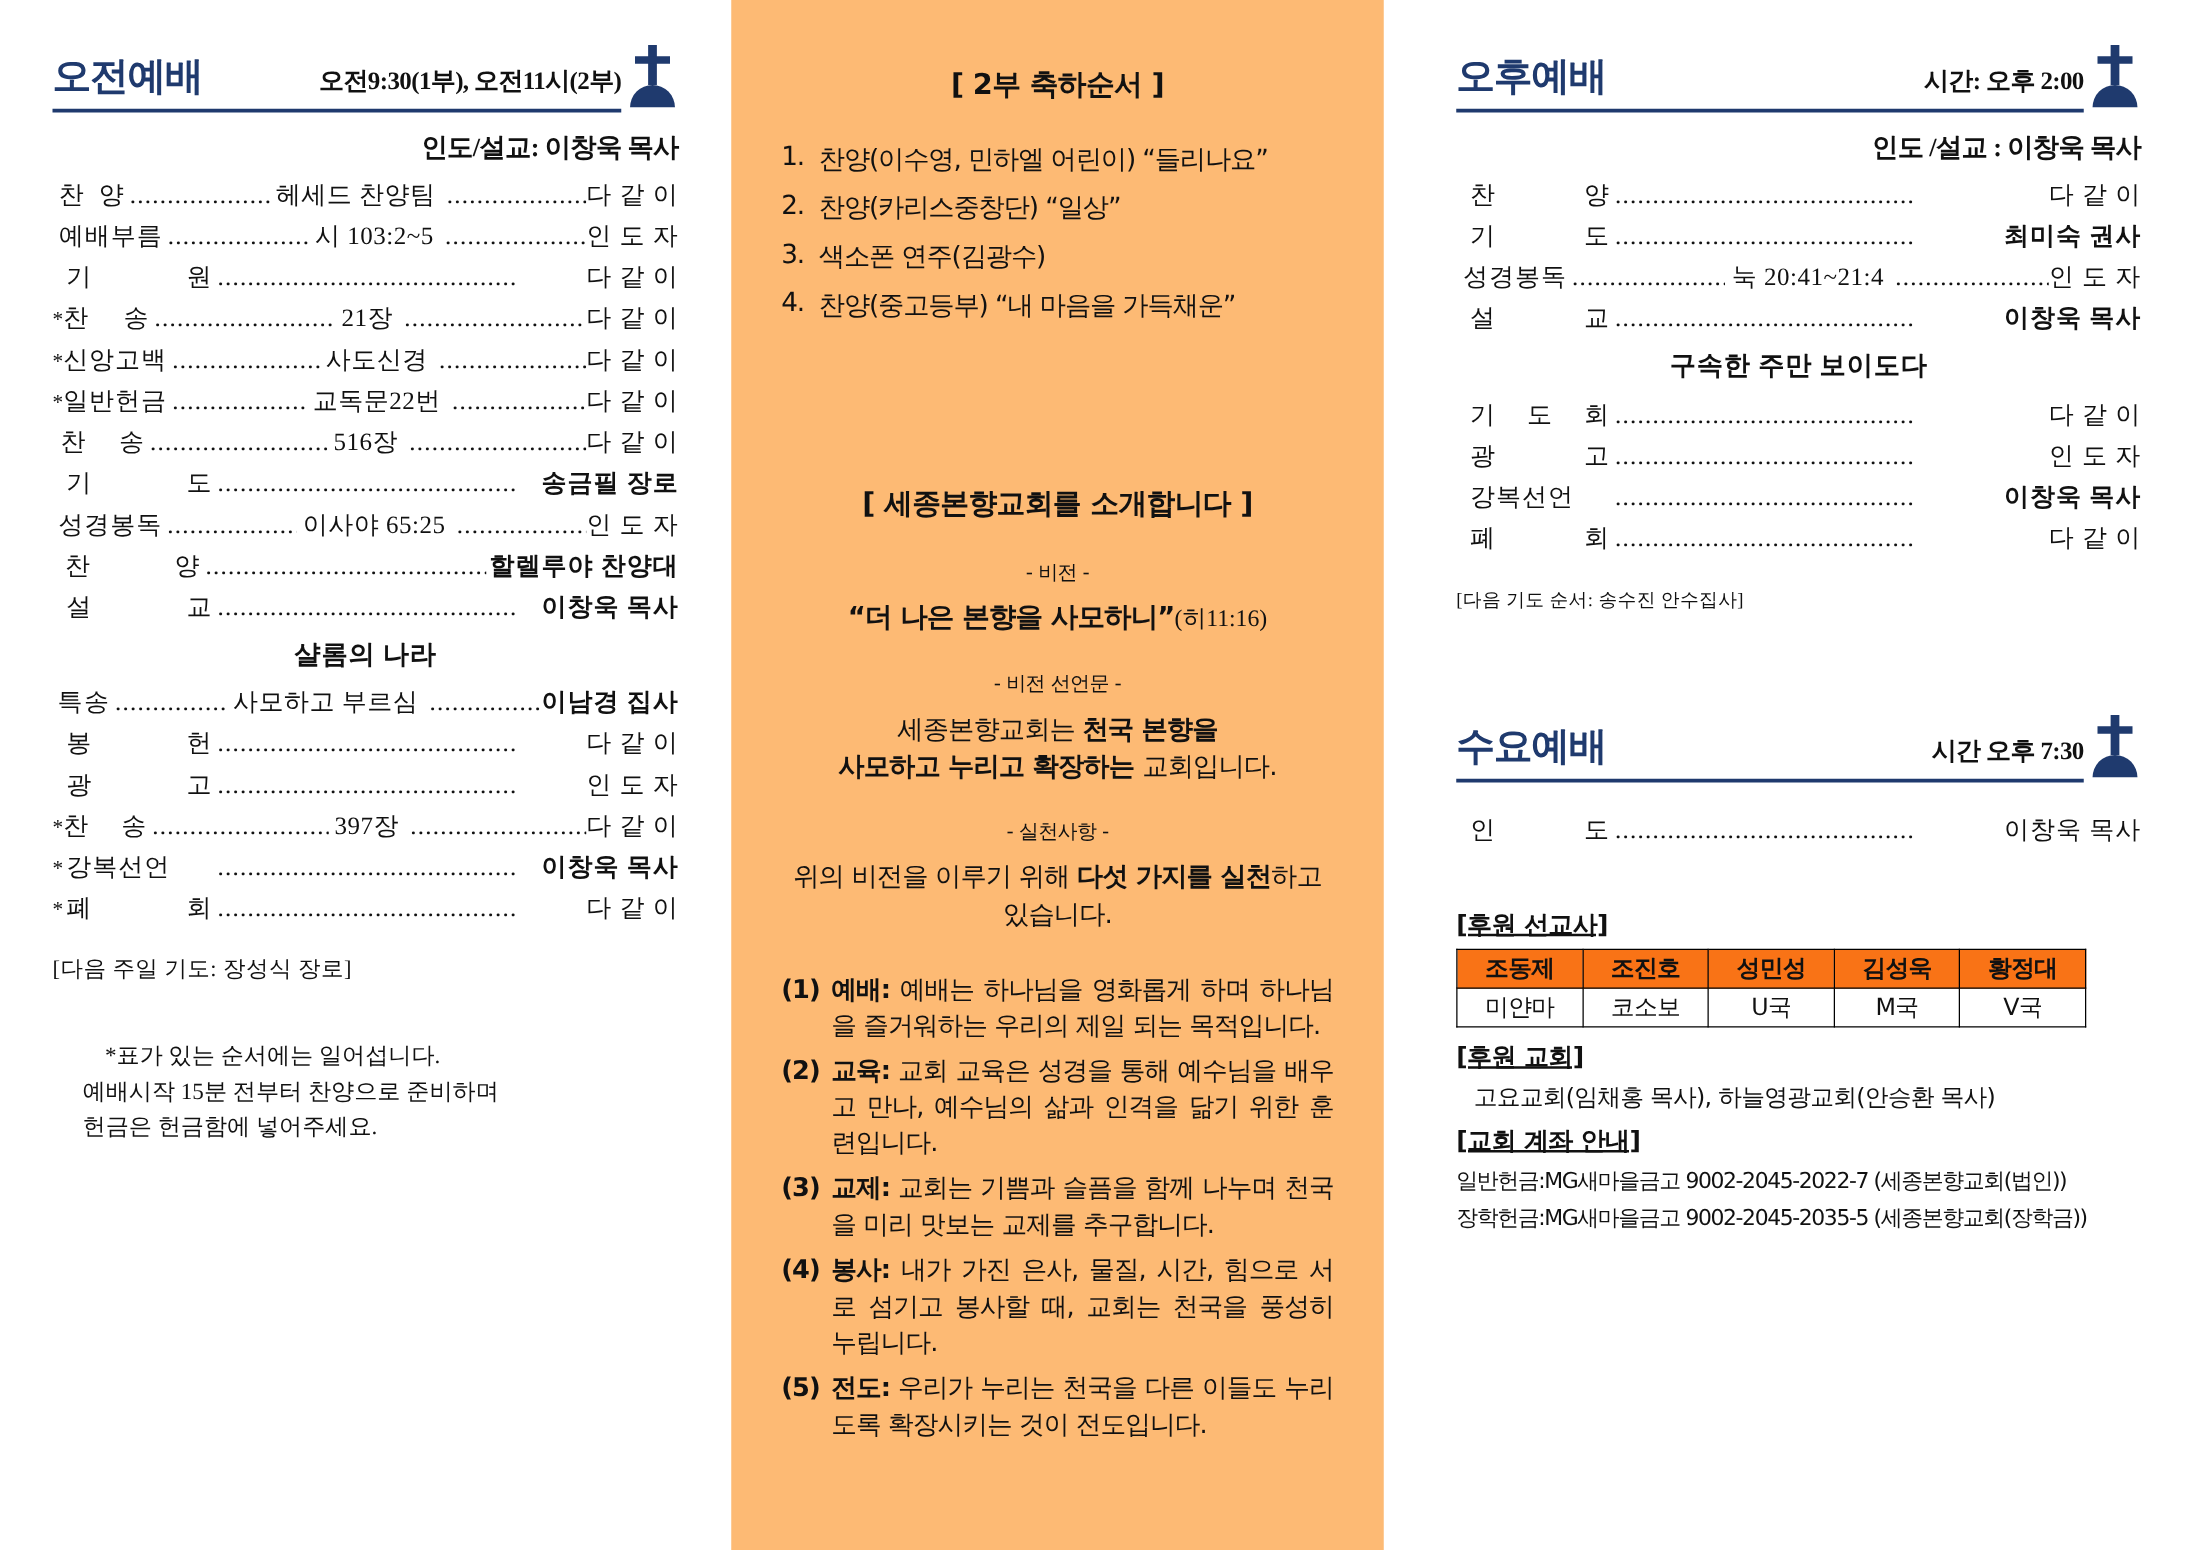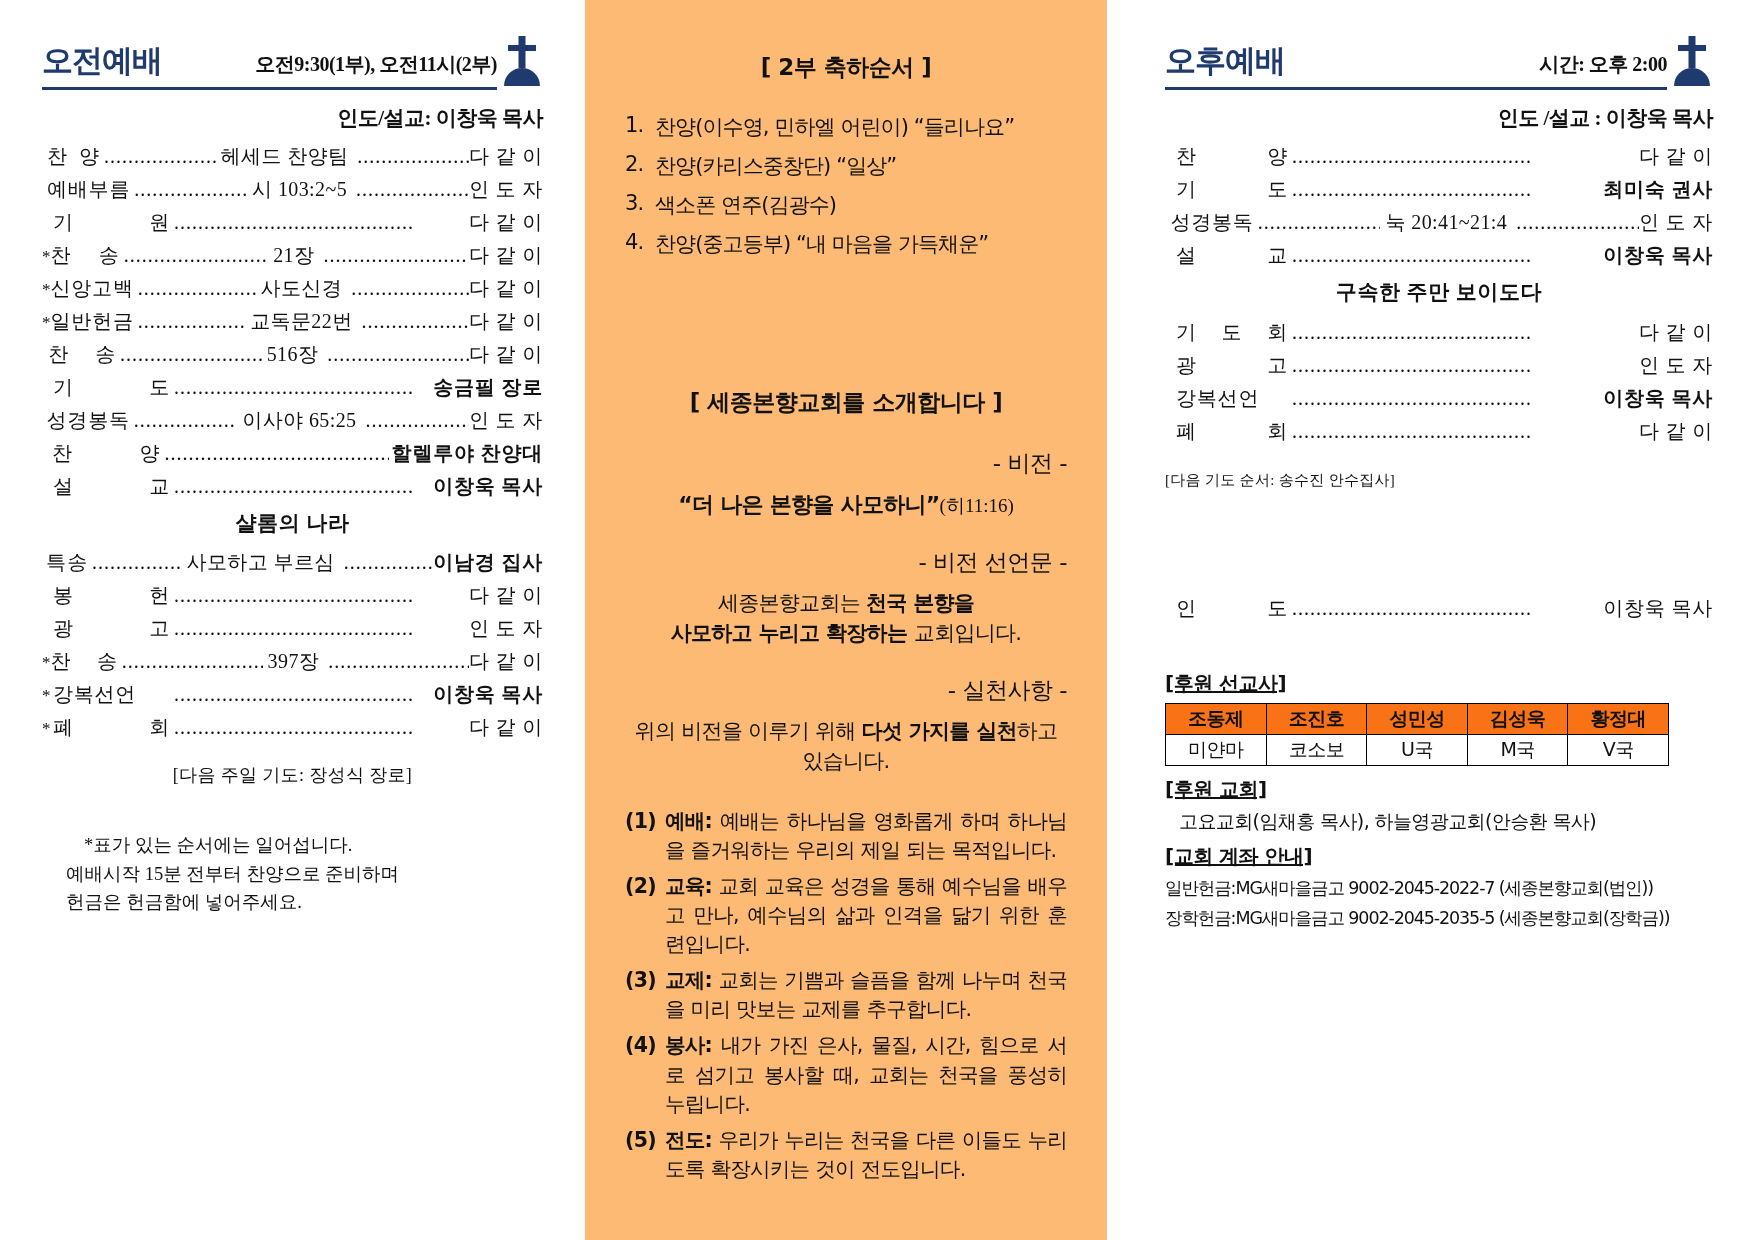--- a/index.html
+++ b/index.html
@@ -86,21 +86,21 @@
   .col-right .owho { width: 128px; }
   .owho.b { font-weight: bold; }
   .owho.wide { width: 168px; }
   .sermon-title {
     text-align: center; font-weight: bold; font-size: 21px;
     margin: 2px 0 15px 0; letter-spacing: 0.03em;
   }
   .col-right .sermon-title { margin-bottom: 16px; }
 
   .note-center {
-    text-align: center; font-size: 18px; margin-top: 26px;
+    font-size: 18px; margin-top: 26px;
     letter-spacing: 0.02em;
   }
   .notes {
     margin-top: 44px; font-size: 18.5px; line-height: 1.55;
     padding-left: 24px;
   }
   .notes .n1 { padding-left: 18px; }
 
   
   .mid-head {
@@ -108,22 +108,22 @@
     font-family: "DejaVu Sans", sans-serif;
     font-weight: bold; font-size: 23px;
     letter-spacing: -0.5px;
     margin-bottom: 30px;
   }
   .mid-list { font-family: "DejaVu Sans", sans-serif; font-size: 21px; letter-spacing: -0.9px; }
   .mid-list .mli { display: flex; margin-bottom: 11px; }
   .mid-list .num { width: 30px; flex: none; }
   .mid-gap1 { height: 118px; }
   .mid-sub {
-    text-align: right; font-family: "DejaVu Sans", sans-serif;
-    font-size: 23px; margin: 26px 0 10px 0; letter-spacing: -0.5px;
+    text-align: center; font-family: "DejaVu Sans", sans-serif;
+    font-size: 16px; margin: 26px 0 10px 0; letter-spacing: -0.5px;
   }
   .mid-line {
     text-align: center; font-size: 21px; line-height: 1.45;
     letter-spacing: -0.7px;
     font-family: "DejaVu Sans", sans-serif;
   }
   .mid-line .vref { font-family: "Liberation Serif", serif; font-size: 19px; letter-spacing: 0; }
   .mid-line b { font-weight: bold; }
   .mid-quote { font-weight: bold; font-size: 22px; }
   .prac { margin-top: 30px; }
@@ -523,20 +523,32 @@
             <span>회</span>
           </span>
           <span class="odot">........................................</span>
           <span class="owho">다 같 이</span>
         </div>
       </div>
 
     <div class="next-prayer">[다음 기도 순서: 송수진 안수집사]</div>
 
     <div class="wed-block">
+      <div class="svc-head">
+        <div class="svc-head-row">
+          <span class="svc-title">수요예배</span>
+          <span class="svc-time">시간 오후 7:30</span>
+        </div>
+        <div class="svc-rule"></div>
+        <svg class="cross" viewBox="0 0 42 50">
+          <rect x="17.5" y="0" width="7" height="32" fill="#1f3a6e"></rect>
+          <rect x="7" y="9" width="28" height="6" fill="#1f3a6e"></rect>
+          <path d="M3 50 A18 18 0 0 1 39 50 Z" fill="#1f3a6e"></path>
+        </svg>
+      </div>
       <div style="height:22px"></div>
       <div class="order">
           <div class="orow">
             <span class="ast"></span>
             <span class="onm spread">
               <span>인</span>
               <span>도</span>
             </span>
             <span class="odot">........................................</span>
             <span class="owho">이창욱 목사</span>

